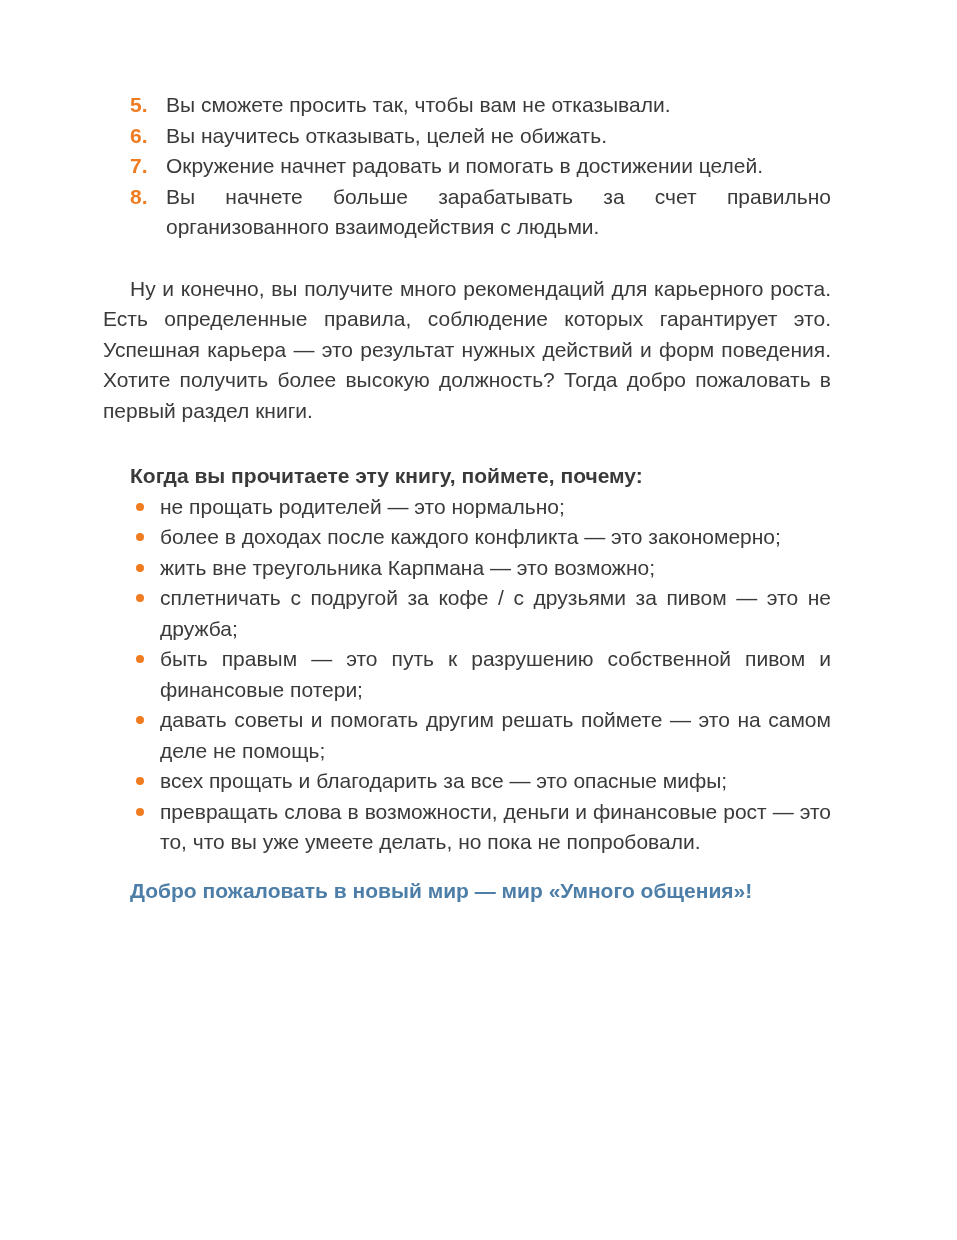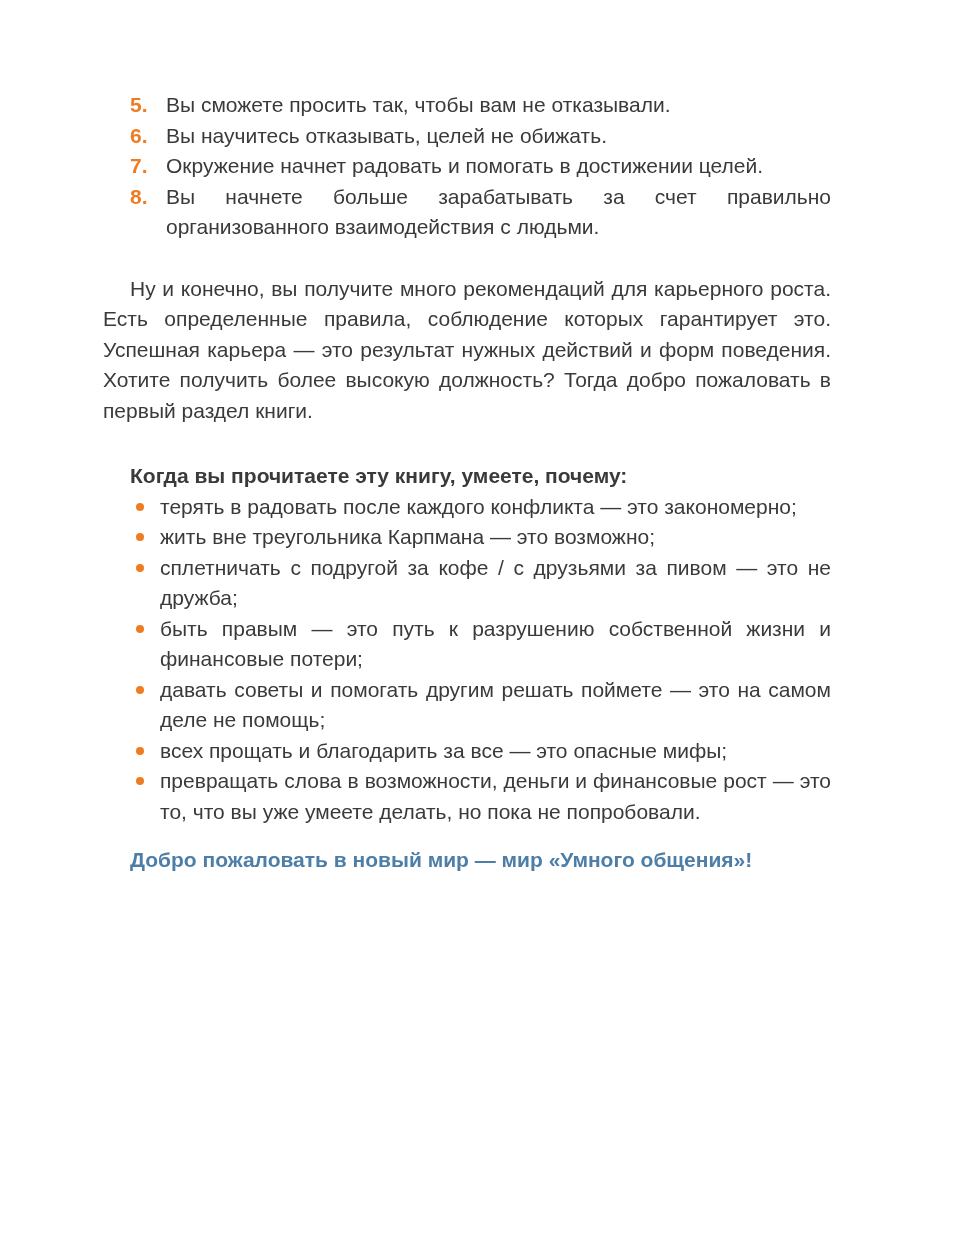--- a/index.html
+++ b/index.html
@@ -108,38 +108,42 @@
         <span>Окружение начнет радовать и помогать в достижении целей.</span>
       </li>
       <li class="num-item">
         <span class="num-marker">8.</span>
         <span>Вы начнете больше зарабатывать за счет правильно организованного взаимодействия с людьми.</span>
       </li>
     </ol>
 
     <p class="para">Ну и конечно, вы получите много рекомендаций для карьерного роста. Есть определенные правила, соблюдение которых гарантирует это. Успешная карьера — это результат нужных действий и форм поведения. Хотите получить более высокую должность? Тогда добро пожаловать в первый раздел книги.</p>
 
-    <p class="heading">Когда вы прочитаете эту книгу, умеете, почему:</p>
+    <p class="heading">Когда вы прочитаете эту книгу, поймете, почему:</p>
 
     <ul class="bullet-list">
       <li class="bullet-item">
         <span class="dot"></span>
-        <span>терять в радовать после каждого конфликта — это закономерно;</span>
+        <span>не прощать родителей — это нормально;</span>
+      </li>
+      <li class="bullet-item">
+        <span class="dot"></span>
+        <span>более в доходах после каждого конфликта — это закономерно;</span>
       </li>
       <li class="bullet-item">
         <span class="dot"></span>
         <span>жить вне треугольника Карпмана — это возможно;</span>
       </li>
       <li class="bullet-item">
         <span class="dot"></span>
         <span>сплетничать с подругой за кофе / с друзьями за пивом — это не дружба;</span>
       </li>
       <li class="bullet-item">
         <span class="dot"></span>
-        <span>быть правым — это путь к разрушению собственной жизни и финансовые потери;</span>
+        <span>быть правым — это путь к разрушению собственной пивом и финансовые потери;</span>
       </li>
       <li class="bullet-item">
         <span class="dot"></span>
         <span>давать советы и помогать другим решать поймете — это на самом деле не помощь;</span>
       </li>
       <li class="bullet-item">
         <span class="dot"></span>
         <span>всех прощать и благодарить за все — это опасные мифы;</span>
       </li>
       <li class="bullet-item">

